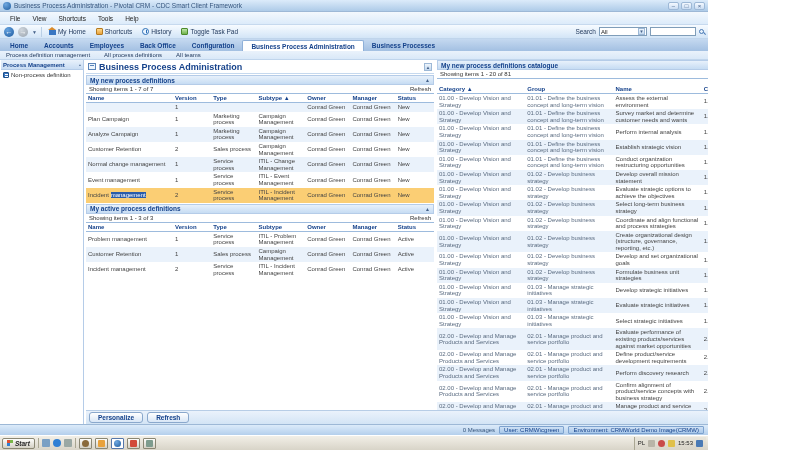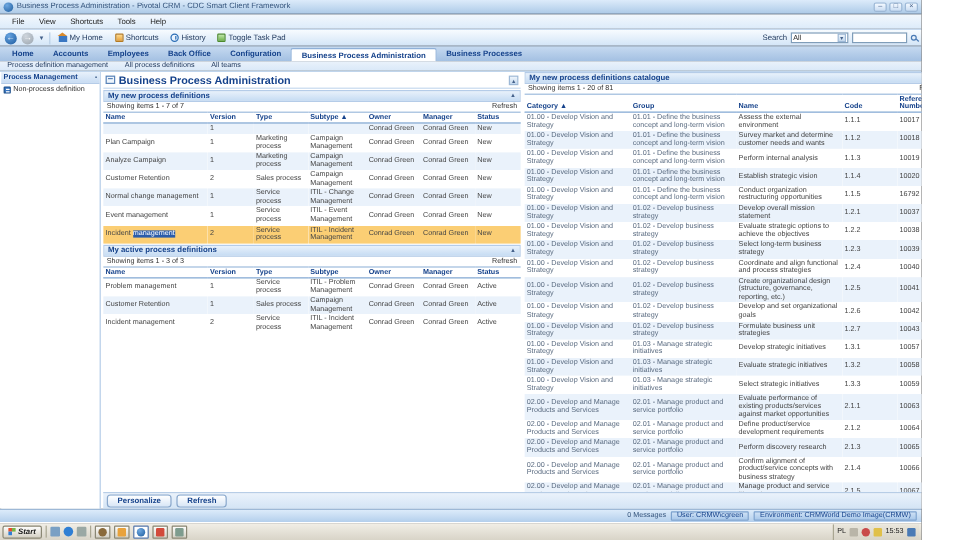--- a/index.html
+++ b/index.html
@@ -1,18 +1,18 @@
 <!DOCTYPE html>
 <html><head>
 <meta charset="utf-8">
 <style>
   * { box-sizing: border-box; margin: 0; padding: 0; }
   html,body { width:800px; height:450px; overflow:hidden; }
   body { font-family:"Liberation Sans", sans-serif; }
-  .screen { position:relative; width:768px; height:450px; background:#404040; overflow:hidden; }
+  .screen { position:relative; width:708px; height:450px; background:#404040; overflow:hidden; }
 
   
   .titlebar { position:absolute; top:0; left:0; right:0; height:12px;
     background:linear-gradient(#dcebfa,#aecbe8); display:flex; align-items:center; padding:0 3px;
     border-bottom:1px solid #9db8d6; }
   .app-ico { width:8px; height:8px; border-radius:50%; background:radial-gradient(circle at 35% 30%,#6fa8e0,#1d5c9e);
     margin-right:3px; flex:0 0 auto; }
   .title-text { font-size:6.5px; color:#35557d; white-space:nowrap; overflow:hidden; flex:1; }
   .winbtns { display:flex; gap:2px; }
   .winbtn { width:11px; height:8px; font-size:6px; line-height:7px; text-align:center; color:#44618a;

